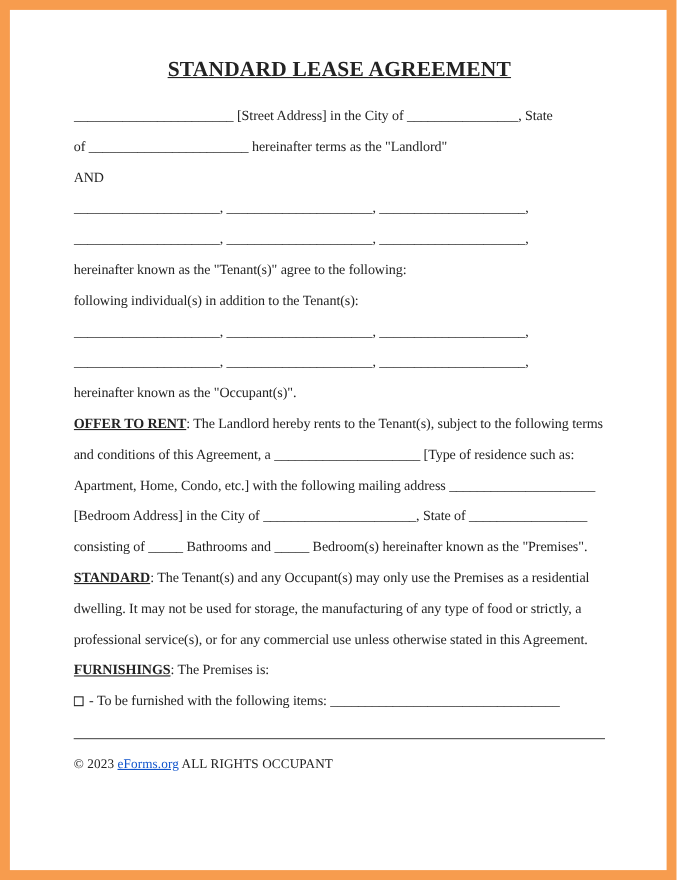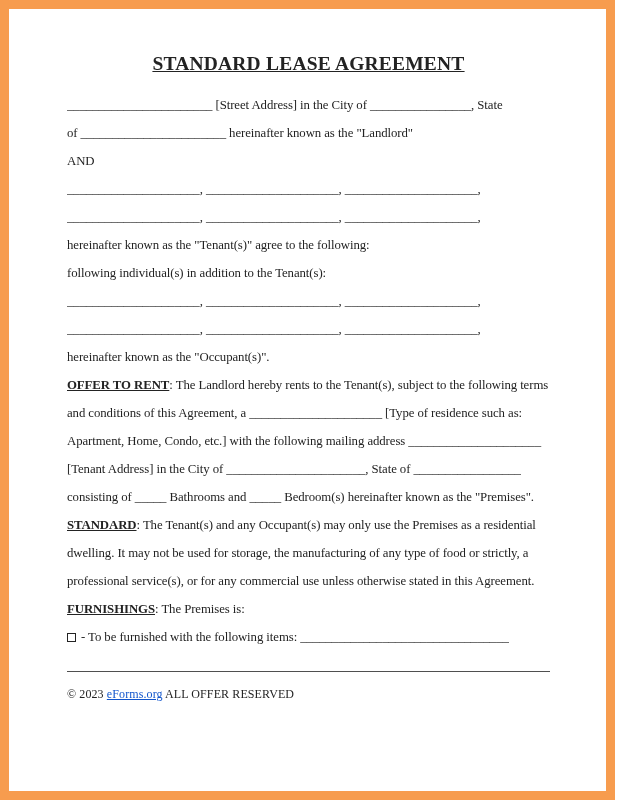--- a/index.html
+++ b/index.html
@@ -66,42 +66,42 @@
 </style>
 </head>
 <body>
 
 <div class="frame">
   <div class="content">
 
     <div class="title">STANDARD LEASE AGREEMENT</div>
 
     <div class="line">_______________________ [Street Address] in the City of ________________, State</div>
-    <div class="line">of _______________________ hereinafter known as the "Landlord"</div>
+    <div class="line">of _______________________ hereinafter terms as the "Landlord"</div>
     <div class="line">AND</div>
     <div class="line">_____________________, _____________________, _____________________,</div>
     <div class="line">_____________________, _____________________, _____________________,</div>
     <div class="line">hereinafter known as the "Tenant(s)" agree to the following:</div>
 
     <div class="line">following individual(s) in addition to the Tenant(s):</div>
     <div class="line">_____________________, _____________________, _____________________,</div>
     <div class="line">_____________________, _____________________, _____________________,</div>
     <div class="line">hereinafter known as the "Occupant(s)".</div>
 
     <div class="line"><strong class="sect">OFFER TO RENT</strong><span>: The Landlord hereby rents to the Tenant(s), subject to the following terms</span></div>
     <div class="line">and conditions of this Agreement, a _____________________ [Type of residence such as:</div>
     <div class="line">Apartment, Home, Condo, etc.] with the following mailing address _____________________</div>
-    <div class="line">[Tenant Address] in the City of ______________________, State of _________________</div>
+    <div class="line">[Bedroom Address] in the City of ______________________, State of _________________</div>
     <div class="line">consisting of _____ Bathrooms and _____ Bedroom(s) hereinafter known as the "Premises".</div>
 
     <div class="line"><strong class="sect">STANDARD</strong><span>: The Tenant(s) and any Occupant(s) may only use the Premises as a residential</span></div>
     <div class="line">dwelling. It may not be used for storage, the manufacturing of any type of food or strictly, a</div>
     <div class="line">professional service(s), or for any commercial use unless otherwise stated in this Agreement.</div>
 
     <div class="line"><strong class="sect">FURNISHINGS</strong><span>: The Premises is:</span></div>
     <div class="line"><span class="checkbox"></span><span>- To be furnished with the following items: _________________________________</span></div>
 
     <hr class="divider">
 
-    <div class="footer"><span>© 2023 </span><a href="#">eForms.org</a><span> ALL OFFER RESERVED</span></div>
+    <div class="footer"><span>© 2023 </span><a href="#">eForms.org</a><span> ALL RIGHTS OCCUPANT</span></div>
 
   </div>
 </div>
 
 </body></html>

